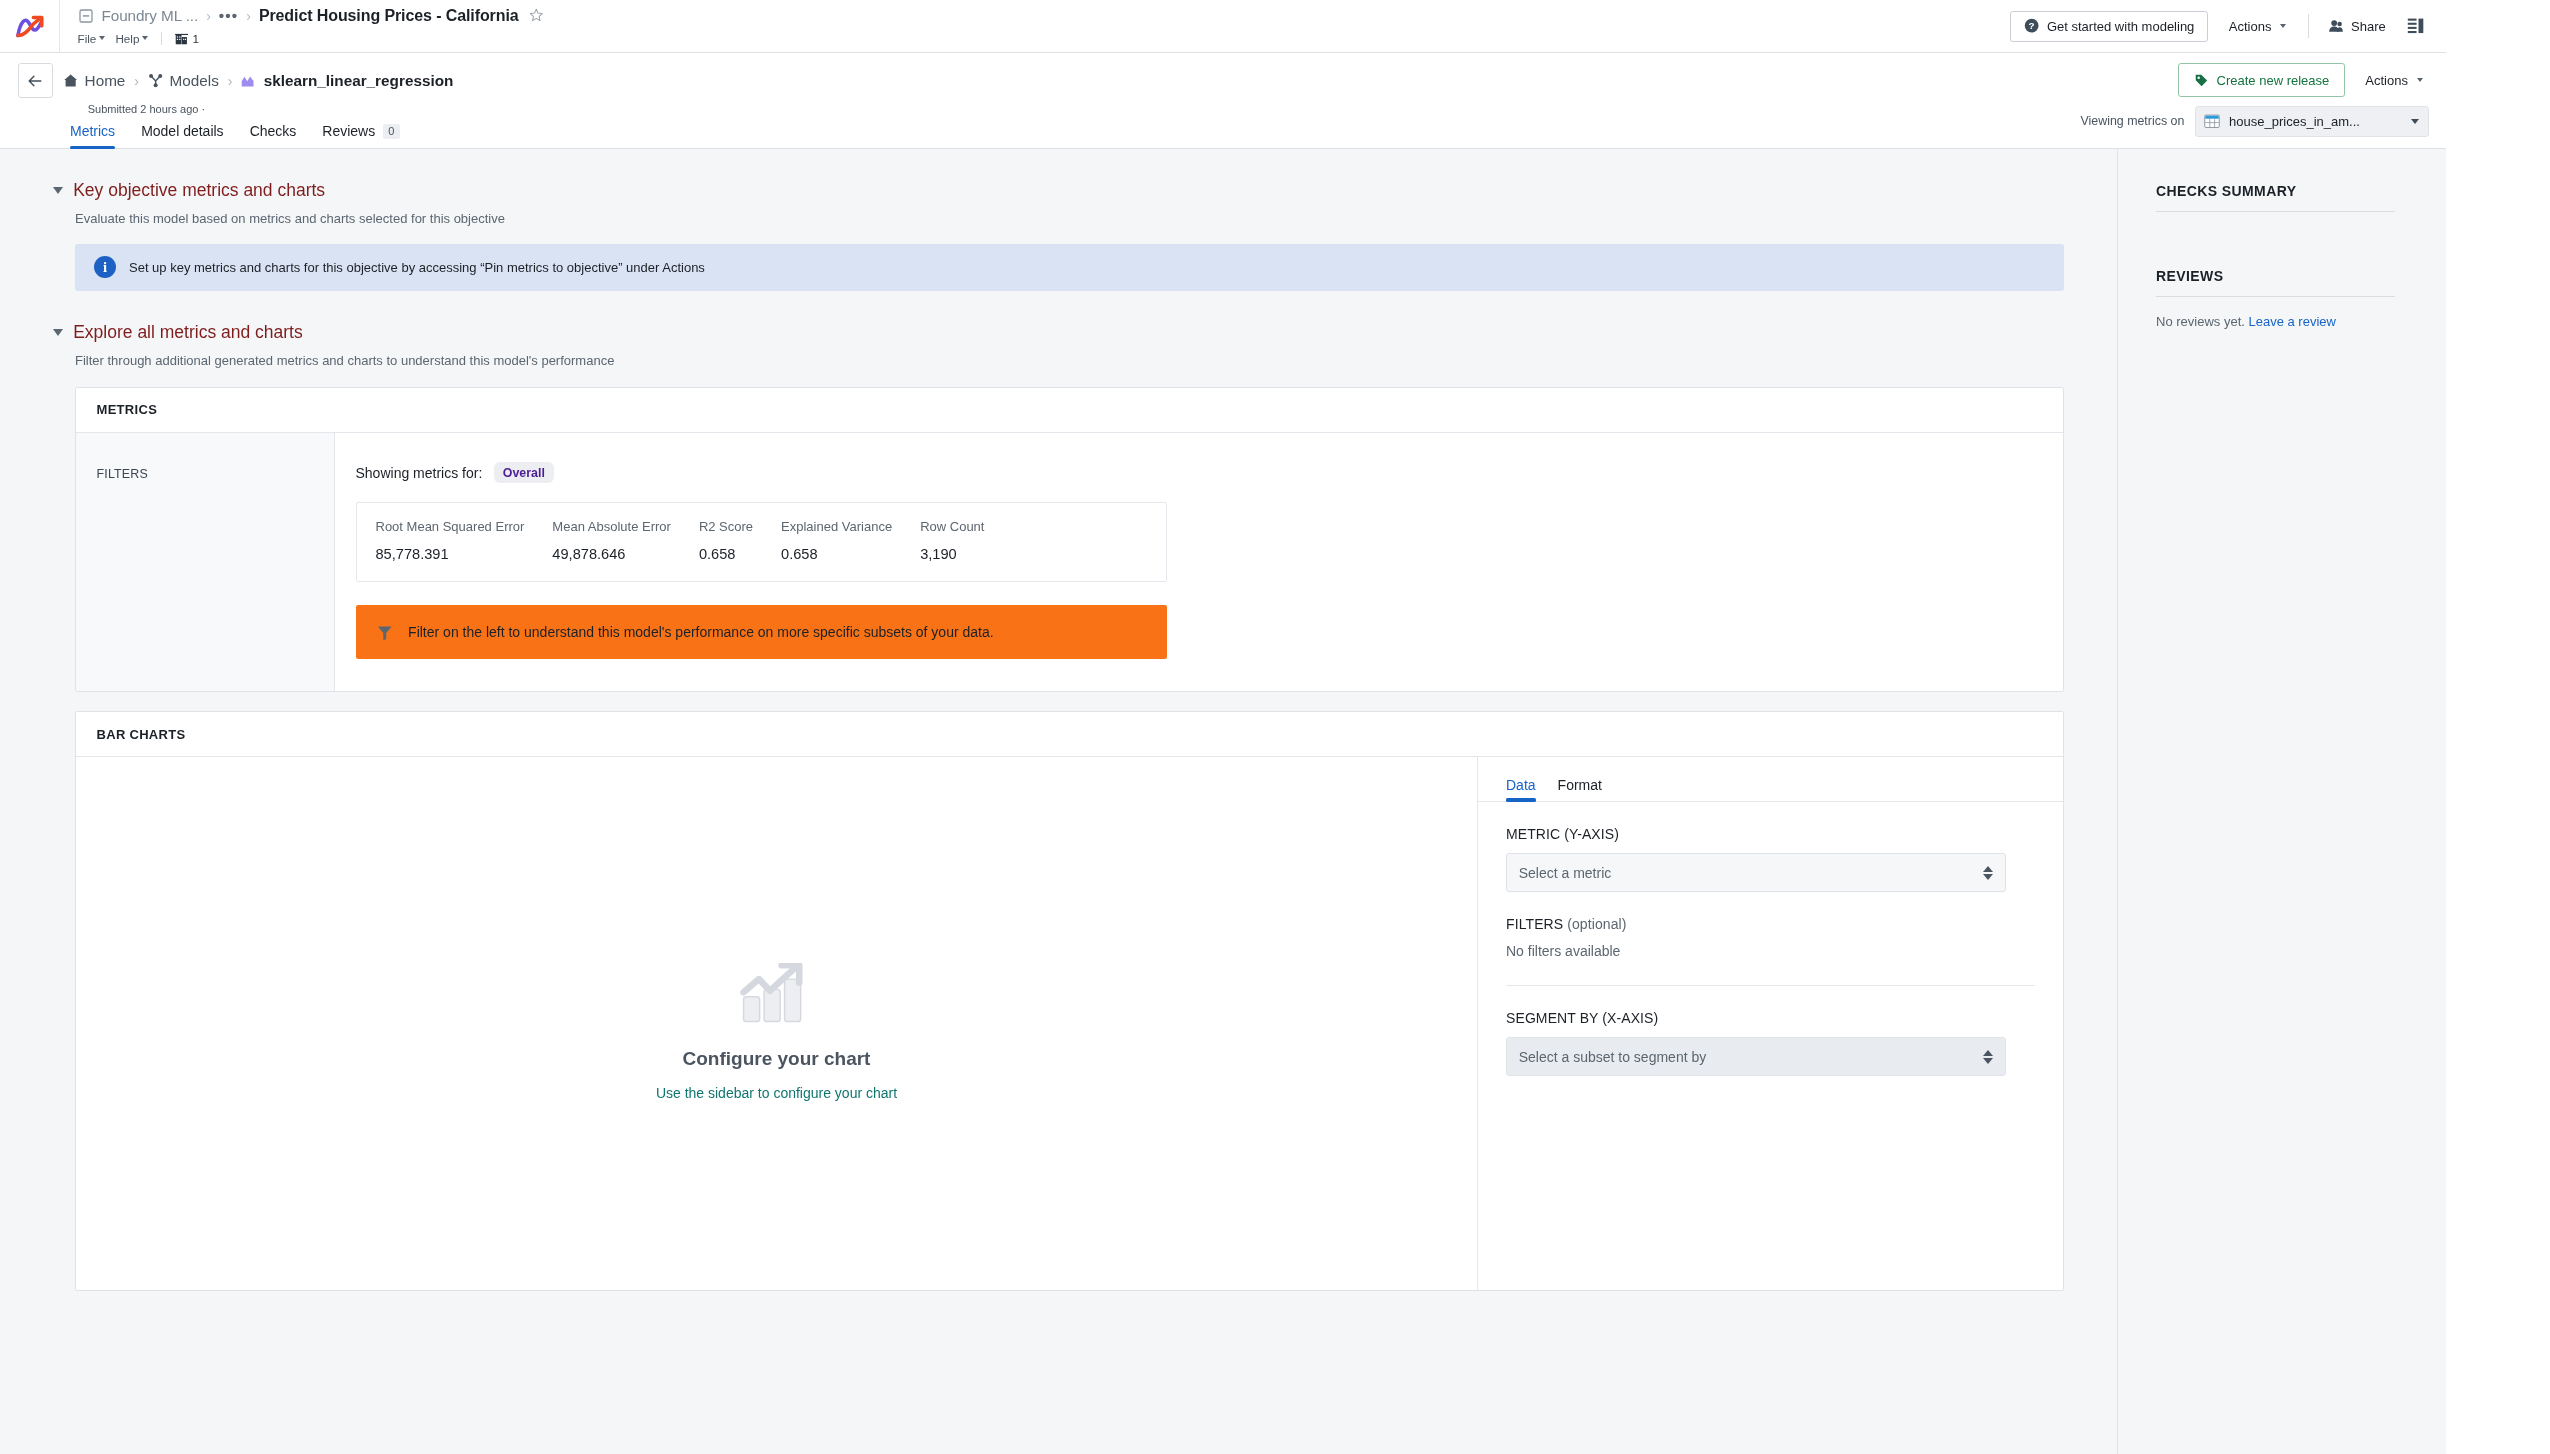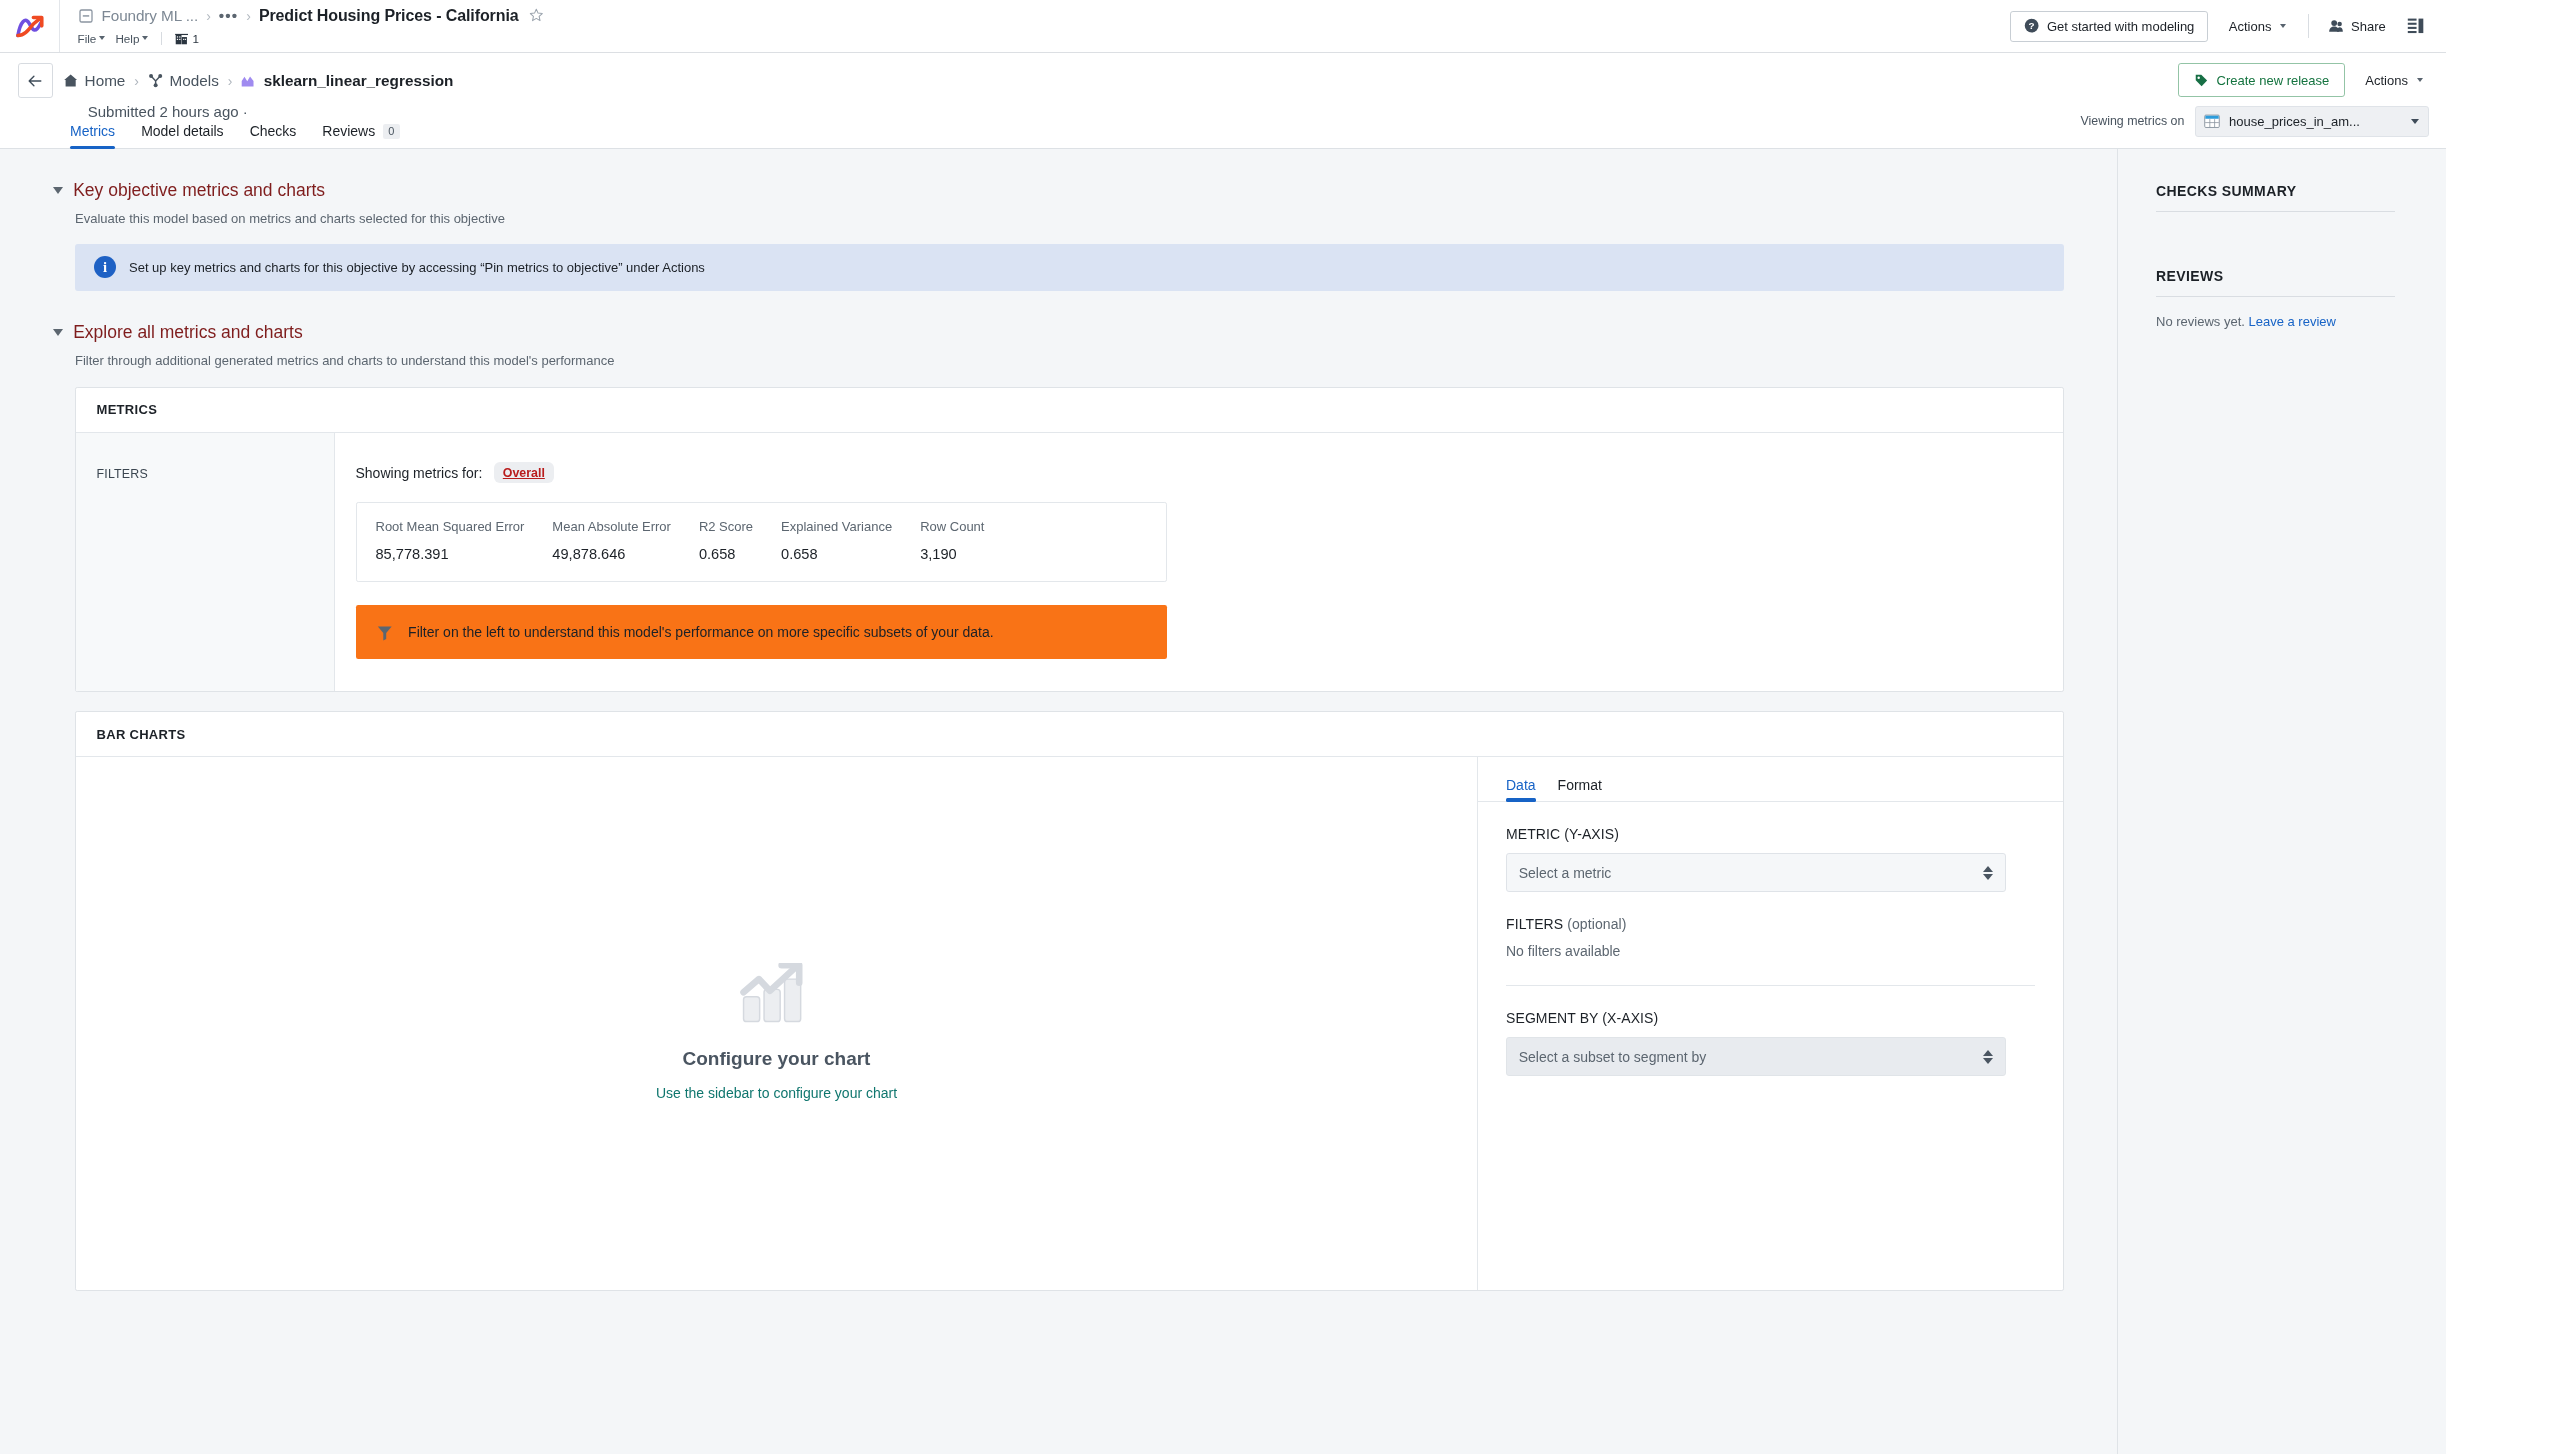--- a/index.html
+++ b/index.html
@@ -71,21 +71,21 @@
     margin-right: 10.2px;
   }
   .arrow-left { width: 16px; height: 16px; color: #3f4c59; }
   .bc-wrap { display: flex; flex-direction: column; }
   .bc-row { display: flex; align-items: center; gap: 8.8px; height: 35px; }
   .bc-link { display: flex; align-items: center; gap: 6.6px; font-size: 15.3px; color: #49545f; cursor: pointer; }
   .bc-current { display: flex; align-items: center; gap: 7.3px; font-size: 15.3px; font-weight: 700; color: #1c2127; cursor: pointer; }
   .bc-chev { font-size: 14px; color: #aeb5bd; }
   .home-icon, .models-icon { width: 15.3px; height: 15.3px; color: #49545f; }
   .model-icon { width: 15.3px; height: 14px; }
-  .submitted { font-size: 15px; color: #49545f; margin: 4.4px 0 0 25px; }
+  .submitted { font-size: 11px; color: #49545f; margin: 4.4px 0 0 25px; }
 
   .sub-right { position: absolute; right: 17.5px; top: 10.2px; display: flex; flex-direction: column; align-items: flex-end; }
   .sub-right-row1 { display: flex; align-items: center; }
   .btn-release {
     display: flex; align-items: center; gap: 8px; height: 34px; padding: 0 14.6px;
     border: 0.7px solid #93c4a6; border-radius: 2.9px; background: #fff;
     font-size: 13px; color: #14733f; cursor: pointer;
   }
   .tag-icon { width: 14.6px; height: 14.6px; color: #176f45; }
   .actions2 { display: flex; align-items: center; gap: 8.8px; font-size: 13px; color: #1c2127; margin-left: 14.6px; padding: 0 5.8px; height: 34px; cursor: pointer; }
@@ -131,21 +131,21 @@
 
   .card { margin: 19px 0 0 22px; background: #fff; border: 0.7px solid #dfe3e7; border-radius: 2.2px; max-width: 2102px; }
   .card-head { height: 45px; border-bottom: 0.7px solid #e3e7eb; display: flex; align-items: center; padding: 0 20.5px; }
   .card-head-txt { font-size: 13px; font-weight: 700; letter-spacing: 0.3px; color: #1c2127; }
   .card-body { display: flex; min-height: 248px; }
   .filters-pane { width: 259px; min-width: 259px; border-right: 0.7px solid #e3e7eb; background: #f7f9fa; padding: 34px 0 0 20.5px; }
   .filters-label { font-size: 12.4px; color: #3b4650; letter-spacing: 0.2px; }
   .metrics-pane { flex: 1; padding: 29px 0 32px 20.5px; }
   .showing-row { display: flex; align-items: center; gap: 11.7px; }
   .showing-txt { font-size: 14px; color: #1c2127; }
-  .overall-badge { background: #eceef1; color: #b91c1c; font-size: 12.4px; font-weight: 700; padding: 3.7px 8.8px; border-radius: 6px; text-decoration: underline; }
+  .overall-badge { background: #eceef1; color: #4c1d95; font-size: 12.4px; font-weight: 700; padding: 3.7px 8.8px; border-radius: 6px; }
 
   .metric-table { margin-top: 19px; border: 0.7px solid #e3e7eb; border-radius: 2.2px; width: 811px; padding: 16px 19px 19px 19px; }
   .mt-row { display: flex; }
   .mt-col { padding-right: 28px; }
   .mt-head { font-size: 13px; color: #5c6670; white-space: nowrap; }
   .mt-val { font-size: 14.6px; color: #1c2127; margin-top: 11.7px; white-space: nowrap; }
 
   .filter-hint {
     margin-top: 23.4px; width: 811px; height: 54px; background: #f97316; border-radius: 2.2px;
     display: flex; align-items: center; gap: 14.6px; padding: 0 20.5px;

